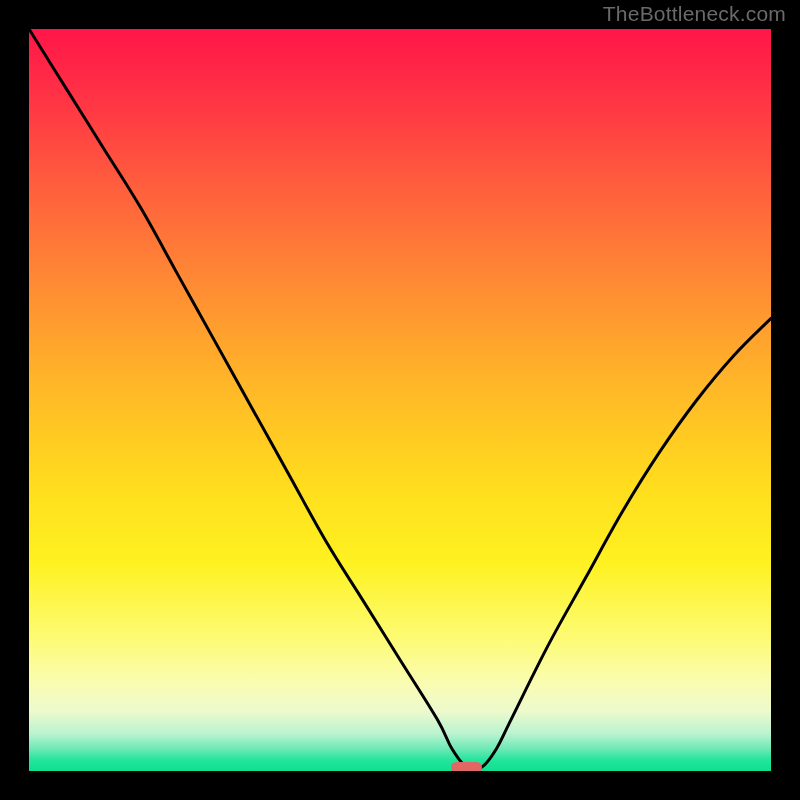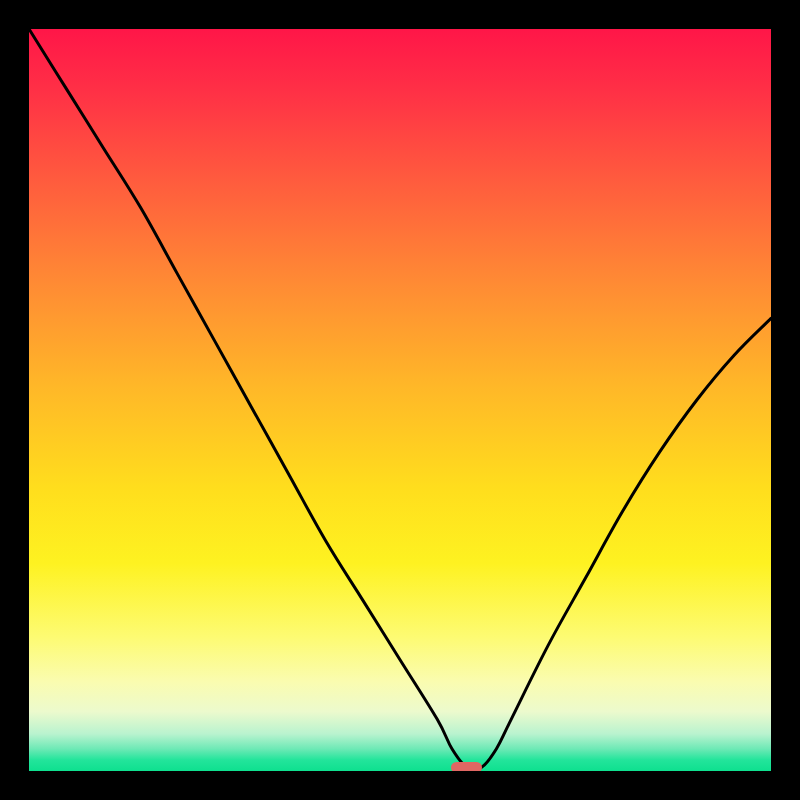--- a/index.html
+++ b/index.html
@@ -75,20 +75,21 @@
     width: 742px;
     height: 742px;
     z-index: 5;
   }
 </style>
 </head>
 <body>
 
 <div class="stage">
 
+  <div class="watermark">TheBottleneck.com</div>
 
   <div class="plot-frame">
     <div class="gradient"></div>
 
     <svg class="curve" viewBox="0 0 742 742" preserveAspectRatio="none">
       <path id="curve-path" d="M 0.00 0.00 C 6.68 10.68, 23.74 37.99, 37.10 59.36 C 50.46 80.73, 60.84 97.35, 74.20 118.72 C 87.56 140.09, 97.94 155.37, 111.30 178.08 C 124.66 200.79, 135.04 220.82, 148.40 244.86 C 161.76 268.90, 172.14 287.60, 185.50 311.64 C 198.86 335.68, 209.24 354.38, 222.60 378.42 C 235.96 402.46, 246.34 421.16, 259.70 445.20 C 273.06 469.24, 283.44 489.27, 296.80 511.98 C 310.16 534.69, 320.54 549.97, 333.90 571.34 C 347.26 592.71, 357.64 609.33, 371.00 630.70 C 384.36 652.07, 398.75 674.03, 408.10 690.06 C 417.45 706.09, 417.60 711.06, 422.94 719.74 C 428.28 728.42, 432.44 734.95, 437.78 738.29 C 443.12 741.63, 447.28 741.63, 452.62 738.29 C 457.96 734.95, 462.12 728.42, 467.46 719.74 C 472.80 711.06, 472.95 708.76, 482.30 690.06 C 491.65 671.36, 506.04 641.24, 519.40 615.86 C 532.76 590.48, 543.14 573.12, 556.50 549.08 C 569.86 525.04, 580.24 505.01, 593.60 482.30 C 606.96 459.59, 617.34 442.97, 630.70 422.94 C 644.06 402.91, 654.44 388.36, 667.80 371.00 C 681.16 353.64, 691.54 341.17, 704.90 326.48 C 718.26 311.79, 735.32 296.06, 742.00 289.38" fill="none" stroke="#000000" stroke-width="3" stroke-linecap="round" stroke-linejoin="round"></path>
     </svg>
 
     <div class="marker" id="optimum-marker" style="left: 422.198px; top: 732.725px; width: 31.164px; height: 11.13px; background: rgb(224, 103, 99);"></div>
   </div>

